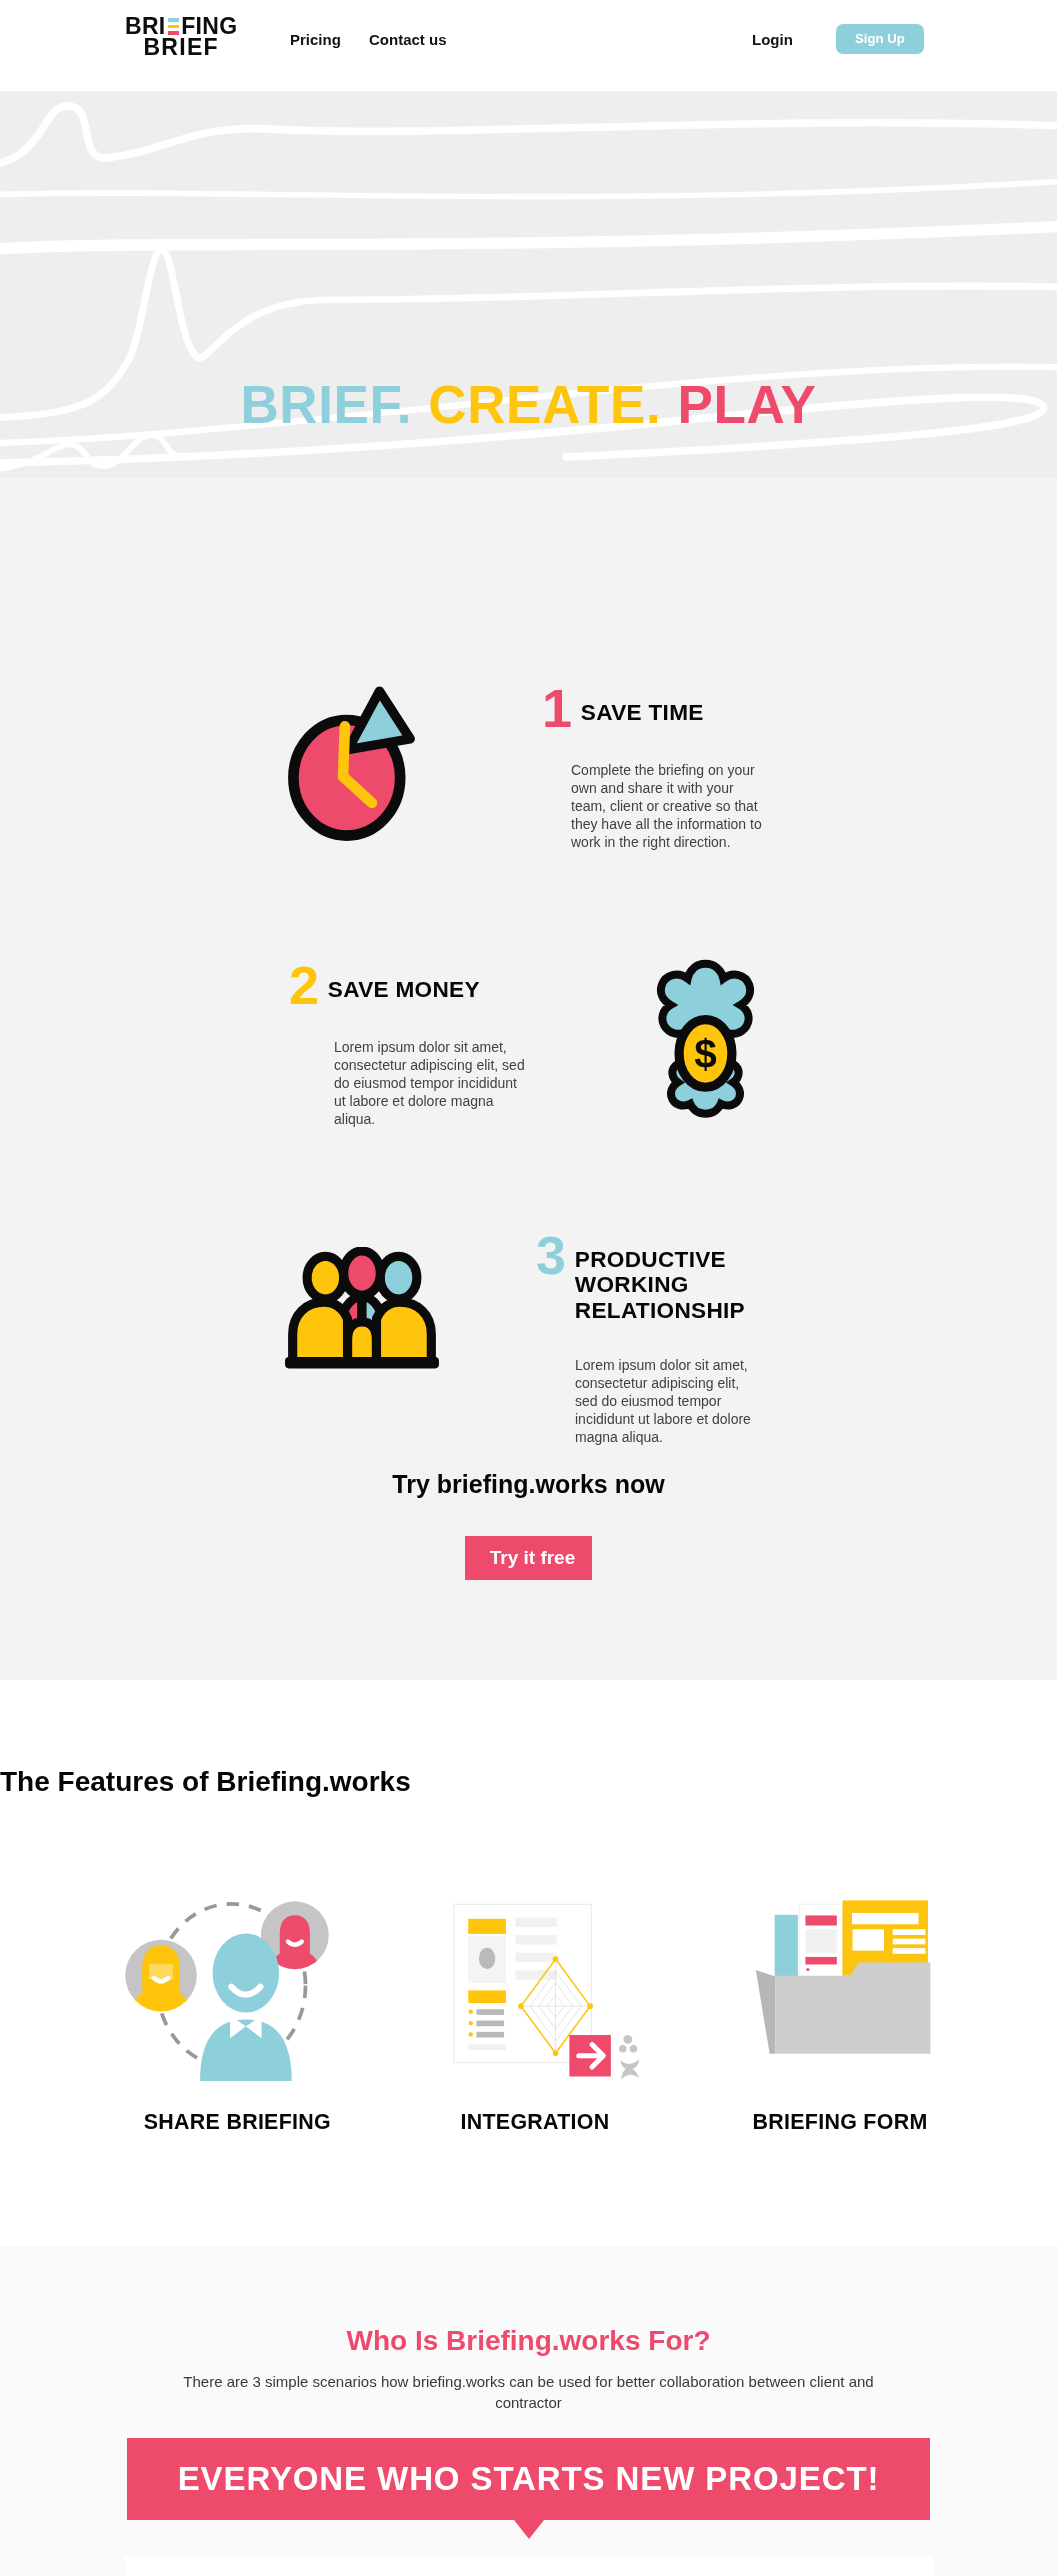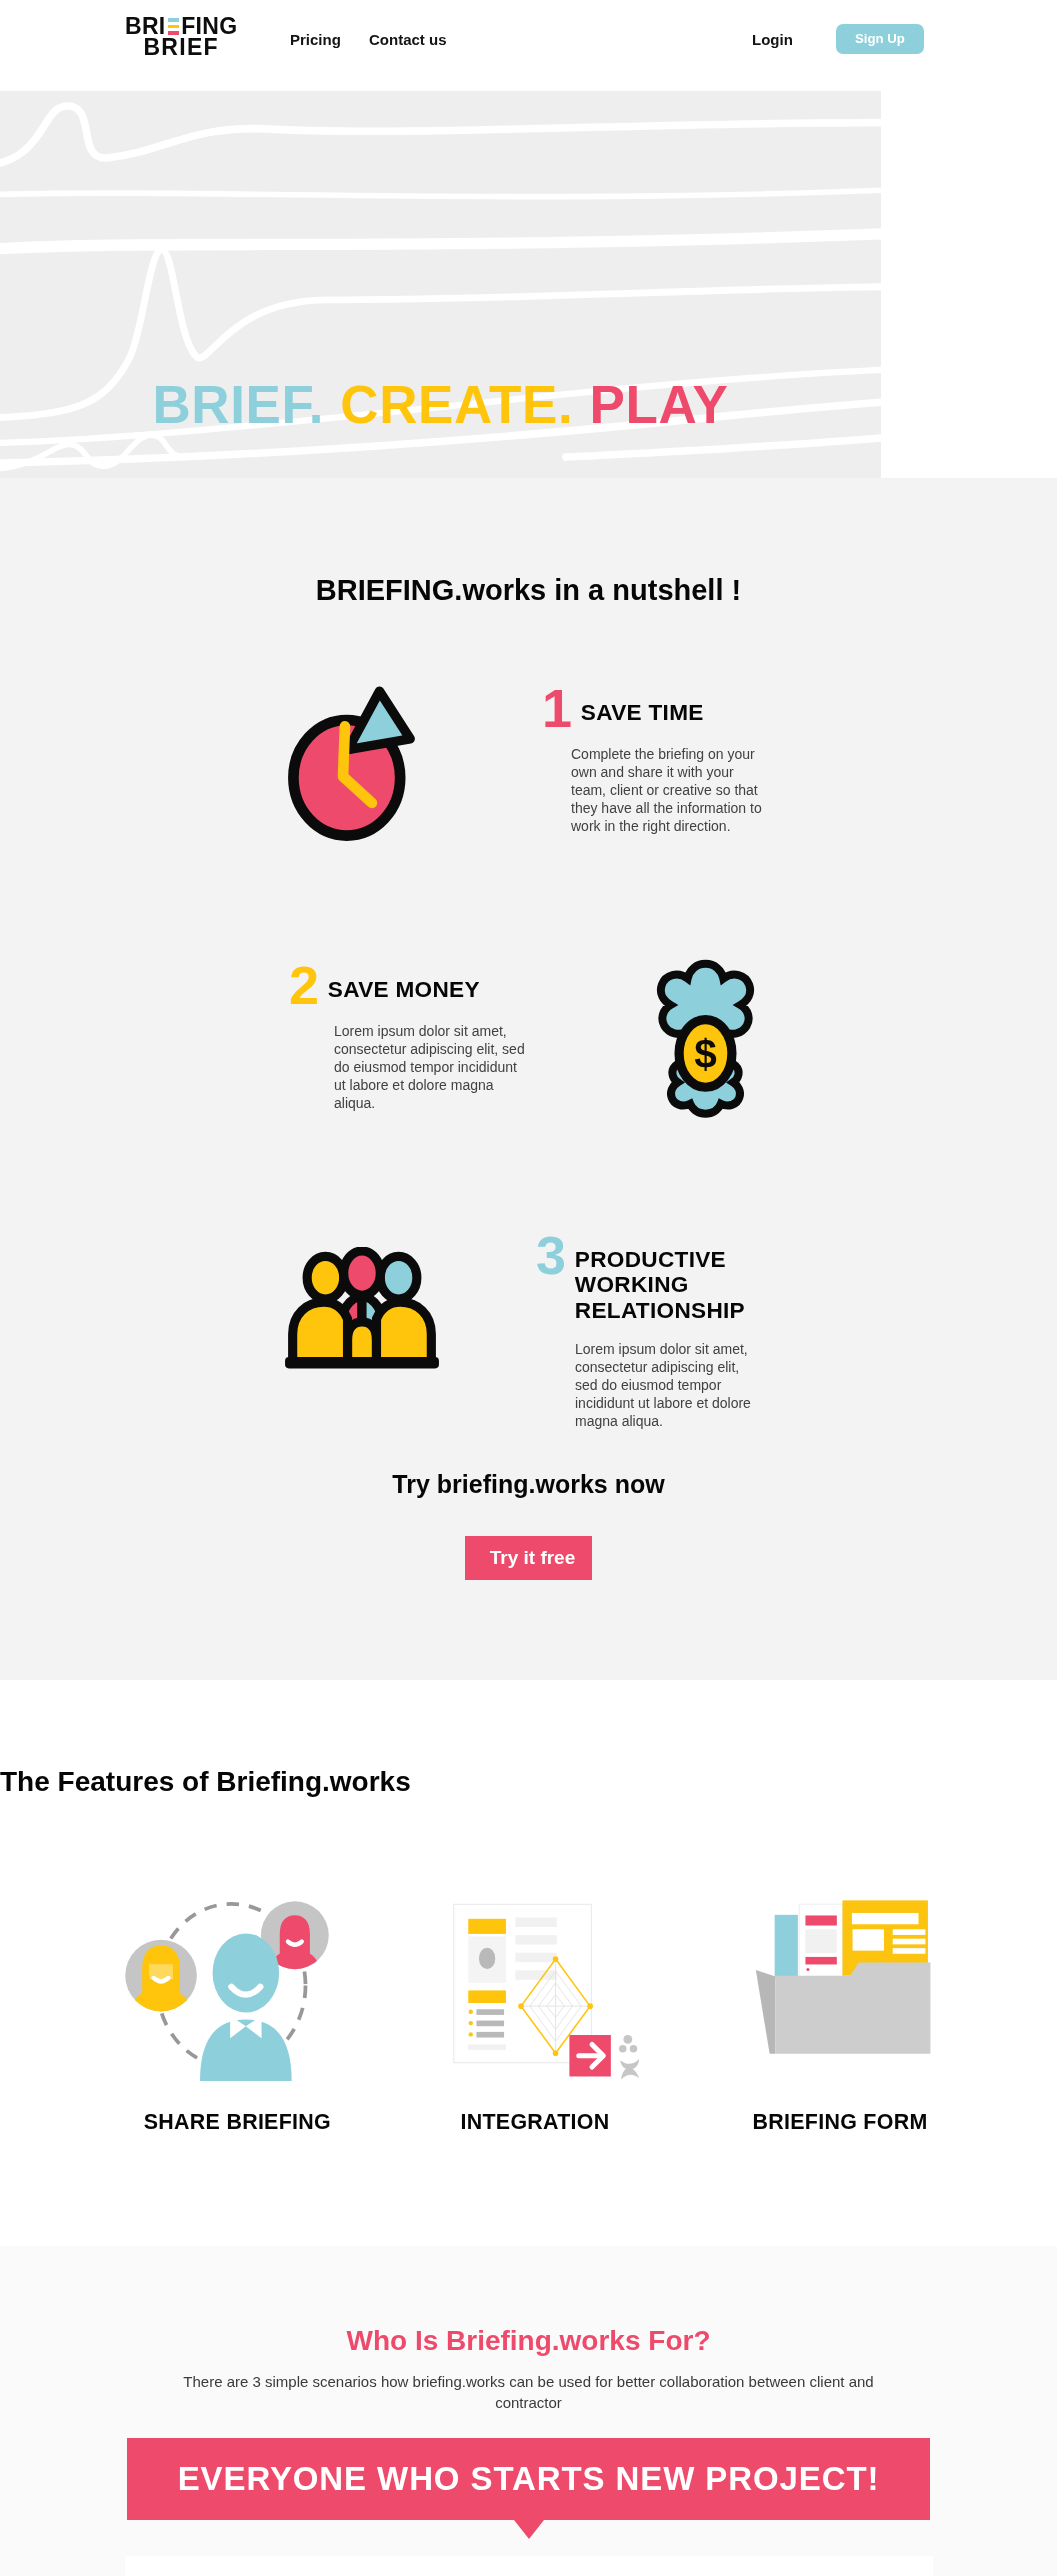--- a/index.html
+++ b/index.html
@@ -14,33 +14,33 @@
   .ebars { display:inline-flex; flex-direction:column; gap:2.5px; margin:0 2.5px; }
   .ebars i { display:block; width:10.7px; height:3.8px; }
   .ebars i:nth-child(1){ background:#8dd0dc; }
   .ebars i:nth-child(2){ background:#ffc40c; }
   .ebars i:nth-child(3){ background:#ee4a6c; }
   .nav-link { position:absolute; top:31px; font-size:15px; font-weight:700; color:#141414; cursor:pointer; }
   .signup-btn { position:absolute; left:836px; top:24px; width:88px; height:30px; background:#8dd0dc; color:#fff;
     font-size:13.2px; font-weight:700; text-align:center; line-height:30px; border:none; border-radius:7px; cursor:pointer; font-family:inherit; }
 
   
-  .hero { position:absolute; left:0; top:91px; width:881px; height:387px; background:#efeeee; overflow:hidden; }
+  .hero { position:absolute; left:0; top:91px; width:1057px; height:387px; background:#efeeee; overflow:hidden; }
   .hero svg { position:absolute; left:0; top:0; }
   .hero-title { position:absolute; left:0; top:283px; width:100%; text-align:center; font-size:53px; font-weight:800; letter-spacing:0.6px; white-space:nowrap; }
   .hero-title span { margin:0 8.2px; }
 
   
   .nutshell { position:absolute; left:0; top:478px; width:1057px; height:1202px; background:#f4f3f3; }
   .nut-heading { position:absolute; left:0; top:96px; width:100%; text-align:center; font-size:29px; font-weight:800; color:#060606; }
   .feat-text { position:absolute; }
   .feat-head { display:flex; align-items:flex-start; }
   .feat-num { font-size:54px; font-weight:800; line-height:0.78; }
   .feat-title { font-size:22.6px; font-weight:800; color:#060606; padding-top:12.6px; margin-left:8.8px; letter-spacing:0.3px; line-height:1.14; }
-  .feat-body { font-size:14px; line-height:18px; color:#414141; margin-top:16px; }
+  .feat-body { font-size:14px; line-height:18px; color:#414141; margin-top:32px; }
   .r1 .feat-body { margin-left:29px; width:196px; }
   .r2 .feat-body { margin-left:45px; width:192px; }
   .r3 .feat-body { margin-left:39px; width:189px; }
   .r3 .feat-title { max-width:154px; }
   .feat-icon { position:absolute; }
   .cta-heading { position:absolute; left:0; top:992px; width:100%; text-align:center; font-size:25px; font-weight:800; color:#060606; }
   .try-btn { position:absolute; left:465px; top:1058px; width:127px; height:44px; background:#ee4a6c; color:#fff;
     font-size:19px; font-weight:700; text-align:center; line-height:44px; border:none; cursor:pointer; font-family:inherit;padding-left:8px; }
 
   
@@ -90,21 +90,20 @@
       <path stroke-width="11" d="M-30,520 C120,516 162,500 202,432 C227,392 237,252 257,252 C277,252 282,392 312,422 C332,442 362,332 522,332 C902,332 1302,302 1711,312"></path>
       <path stroke-width="10" d="M-30,560 C200,556 500,522 900,482 C1200,452 1500,432 1711,440"></path>
       <path stroke-width="12" d="M-30,592 C300,586 700,562 1100,522 C1400,492 1660,470 1660,504 C1660,540 1300,562 900,582"></path>
       <path stroke-width="9" d="M-30,602 C60,602 80,562 110,562 C140,562 136,602 170,596 C200,591 212,547 242,547 C267,547 262,587 302,582"></path>
     </g>
   </svg>
   <h1 class="hero-title"><span style="color: rgb(141, 208, 220);">BRIEF.</span><span style="color: rgb(255, 196, 12);">CREATE.</span><span style="color: rgb(238, 74, 108);">PLAY</span></h1>
 </div>
 
 <div class="nutshell">
-  <h2 class="nut-heading">BRIEFING.works in a nutshell !</h2>
 
   <div class="feat-icon" style="left:284px; top:204px;">
     <svg width="135" height="169" viewBox="0 0 215 268">
       <ellipse cx="100" cy="152" rx="85" ry="92" fill="#ee4a6c" stroke="#0b0b0b" stroke-width="17"></ellipse>
       <path d="M102,107 L152,14 L201,90 Z" fill="#8dd0dc" stroke="#0b0b0b" stroke-width="15" stroke-linejoin="round"></path>
       <path d="M97,70 L94,150 L140,192" fill="none" stroke="#ffc40c" stroke-width="17" stroke-linecap="round" stroke-linejoin="round"></path>
     </svg>
   </div>
   <div class="feat-text r1" style="left:542px; top:209px; width:233px;">
     <div class="feat-head">

